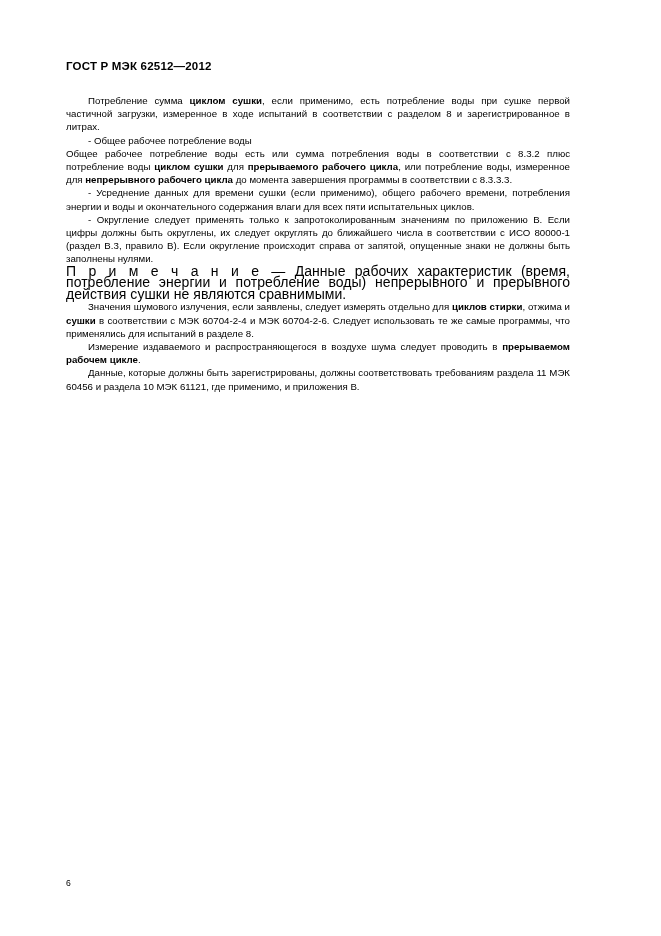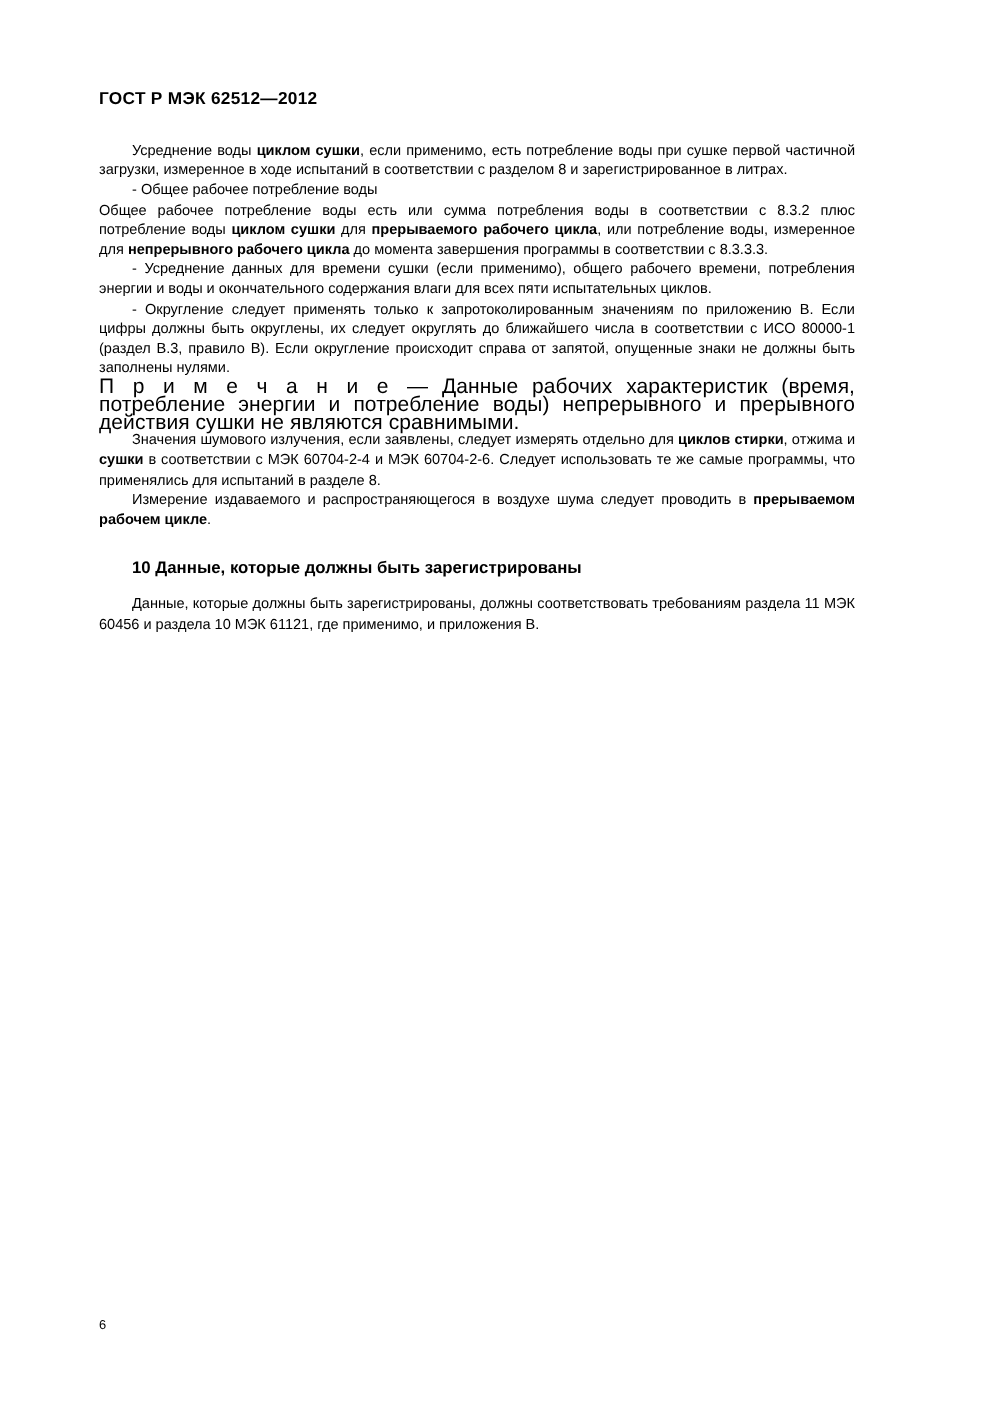--- a/index.html
+++ b/index.html
@@ -76,38 +76,37 @@
 </style>
 </head>
 <body>
 
 <div class="page">
 
   <div class="doc-header">ГОСТ Р МЭК 62512—2012</div>
 
   <div class="body-block">
 
-    <p class="ind"><span>Усреднение воды </span><b>циклом сушки</b><span>, если применимо, есть потребление воды при сушке первой частичной загрузки, измеренное в ходе испытаний в соответствии с разделом 8 и зарегистрированное в литрах.</span></p>
+    <p class="ind"><span>Потребление сумма </span><b>циклом сушки</b><span>, если применимо, есть потребление воды при сушке первой частичной загрузки, измеренное в ходе испытаний в соответствии с разделом 8 и зарегистрированное в литрах.</span></p>
 
     <p class="ind">- Общее рабочее потребление воды</p>
 
     <p><span>Общее рабочее потребление воды есть или сумма потребления воды в соответствии с 8.3.2 плюс потребление воды </span><b>циклом сушки</b><span> для </span><b>прерываемого рабочего цикла</b><span>, или потребление воды, измеренное для </span><b>непрерывного рабочего цикла</b><span> до момента завершения программы в соответствии с 8.3.3.3.</span></p>
 
     <p class="ind">- Усреднение данных для времени сушки (если применимо), общего рабочего времени, потребления энергии и воды и окончательного содержания влаги для всех пяти испытательных циклов.</p>
 
     <p class="ind">- Округление следует применять только к запротоколированным значениям по приложению В. Если цифры должны быть округлены, их следует округлять до ближайшего числа в соответствии с ИСО 80000-1 (раздел В.3, правило В). Если округление происходит справа от запятой, опущенные знаки не должны быть заполнены нулями.</p>
 
     <p class="note"><span class="spaced">П р и м е ч а н и е </span><span>— Данные рабочих характеристик (время, потребление энергии и потребление воды) непрерывного и прерывного действия сушки не являются сравнимыми.</span></p>
 
 
     <p class="ind"><span>Значения шумового излучения, если заявлены, следует измерять отдельно для </span><b>циклов стирки</b><span>, отжима и </span><b>сушки</b><span> в соответствии с МЭК 60704-2-4 и МЭК 60704-2-6. Следует использовать те же самые программы, что применялись для испытаний в разделе 8.</span></p>
 
     <p class="ind"><span>Измерение издаваемого и распространяющегося в воздухе шума следует проводить в </span><b>прерываемом рабочем цикле</b><span>.</span></p>
 
-    <h2 class="sec-major">10  Данные, которые должны быть зарегистрированы</h2>
 
     <p class="ind">Данные, которые должны быть зарегистрированы, должны соответствовать требованиям раздела 11 МЭК 60456 и раздела 10 МЭК 61121, где применимо, и приложения В.</p>
 
   </div>
 
   <div class="page-number">6</div>
 
 </div>
 
 </body></html>

